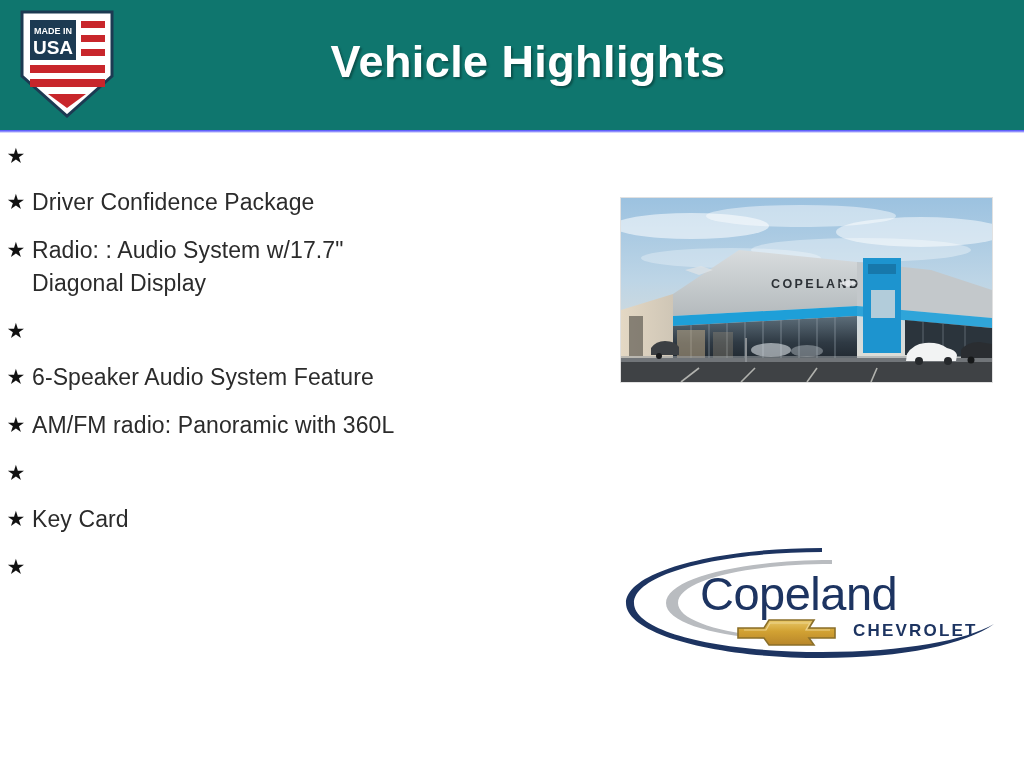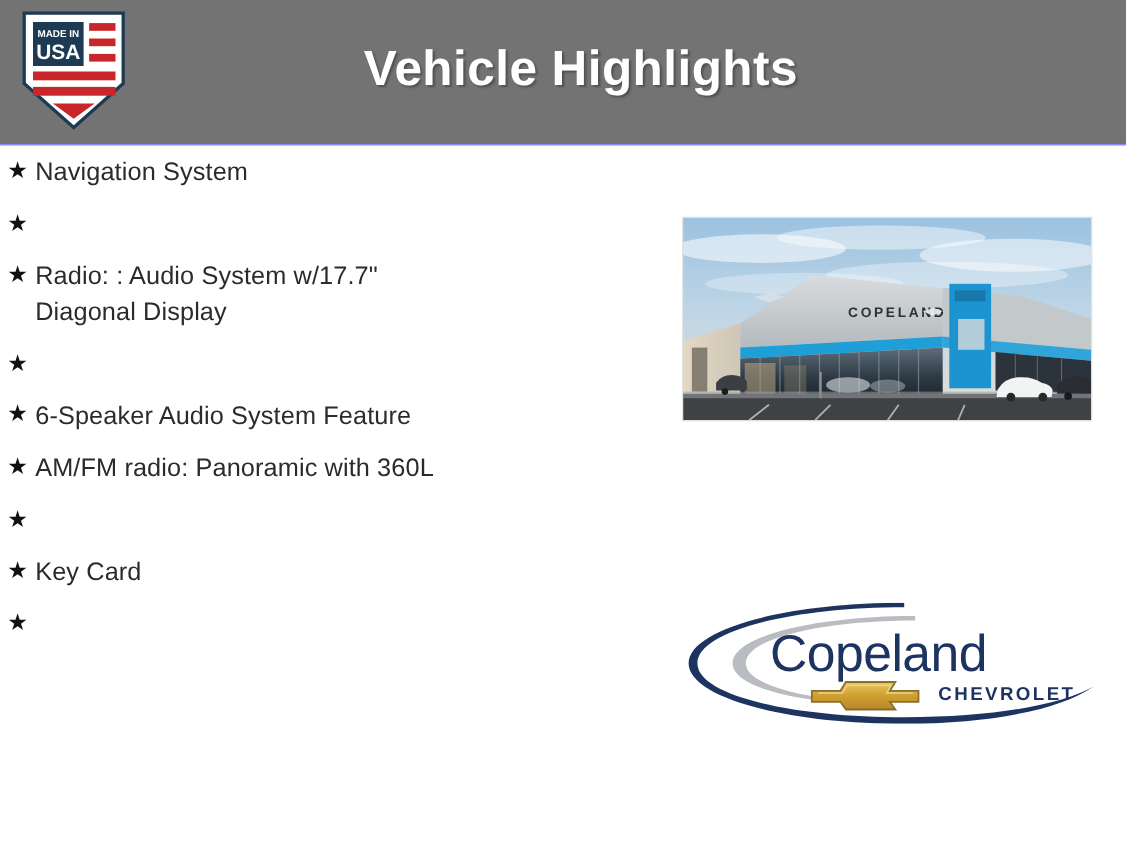--- a/index.html
+++ b/index.html
@@ -15,21 +15,21 @@
     position: relative;
   }
 
   
   .header {
     position: absolute;
     left: 0;
     top: 0;
     width: 1024px;
     height: 130px;
-    background: #737373;
+    background: #0f766e;
     overflow: hidden;
   }
   .header-underline {
     position: absolute;
     left: 0;
     top: 130px;
     width: 1024px;
     height: 3px;
     background: linear-gradient(to bottom, #4a4afb 0%, #9c9cfd 60%, #fdfdfa 100%);
   }
@@ -137,25 +137,25 @@
   </div>
 
   <div class="header-title">Vehicle Highlights</div>
 </div>
 <div class="header-underline"></div>
 
 <div class="bullet-list">
 
   <div class="bullet-row">
     <span class="bullet-star">★</span>
-    <span class="bullet-text">Navigation System</span>
-  </div>
-
-  <div class="bullet-row">
-    <span class="bullet-star">★</span>
+  </div>
+
+  <div class="bullet-row">
+    <span class="bullet-star">★</span>
+    <span class="bullet-text">Driver Confidence Package</span>
   </div>
 
   <div class="bullet-row">
     <span class="bullet-star">★</span>
     <span class="bullet-text">Radio: : Audio System w/17.7"
 Diagonal Display</span>
   </div>
 
   <div class="bullet-row">
     <span class="bullet-star">★</span>

